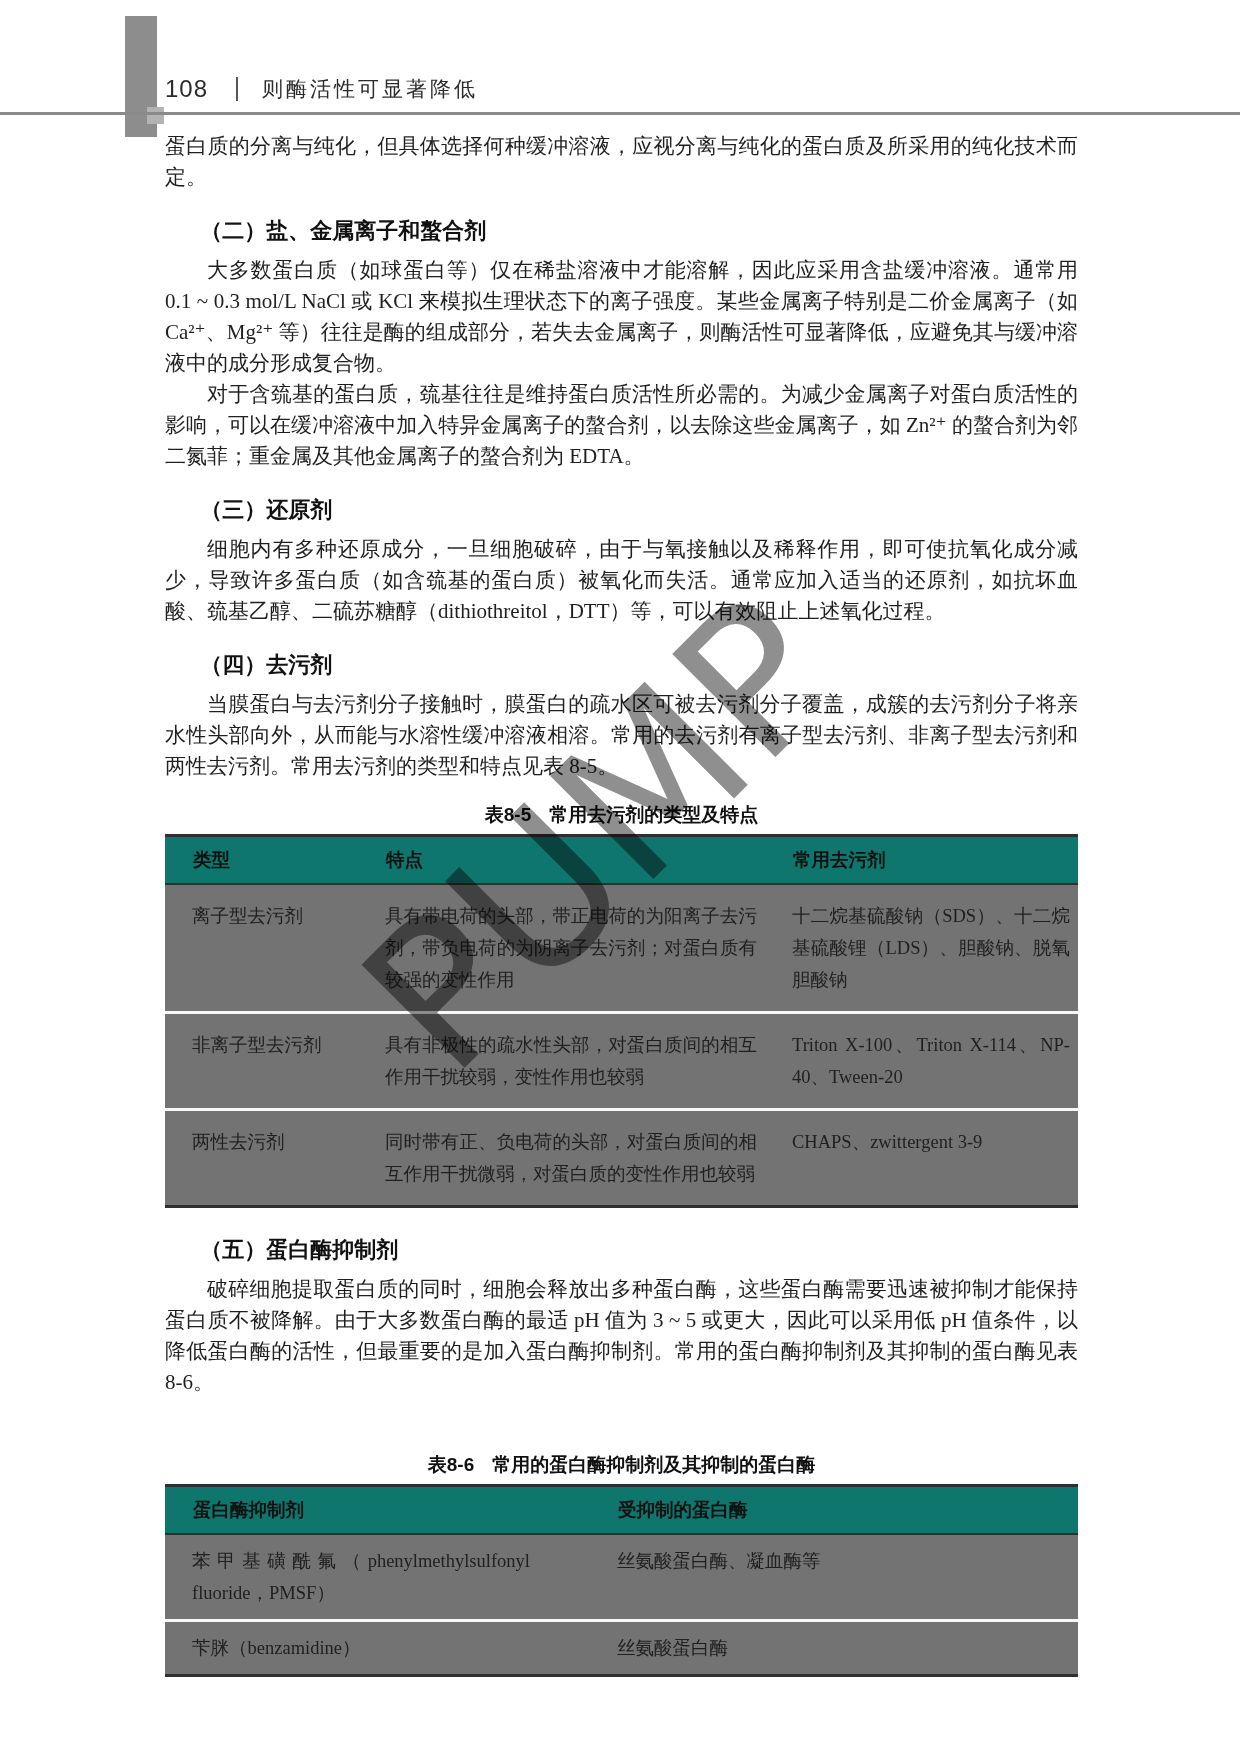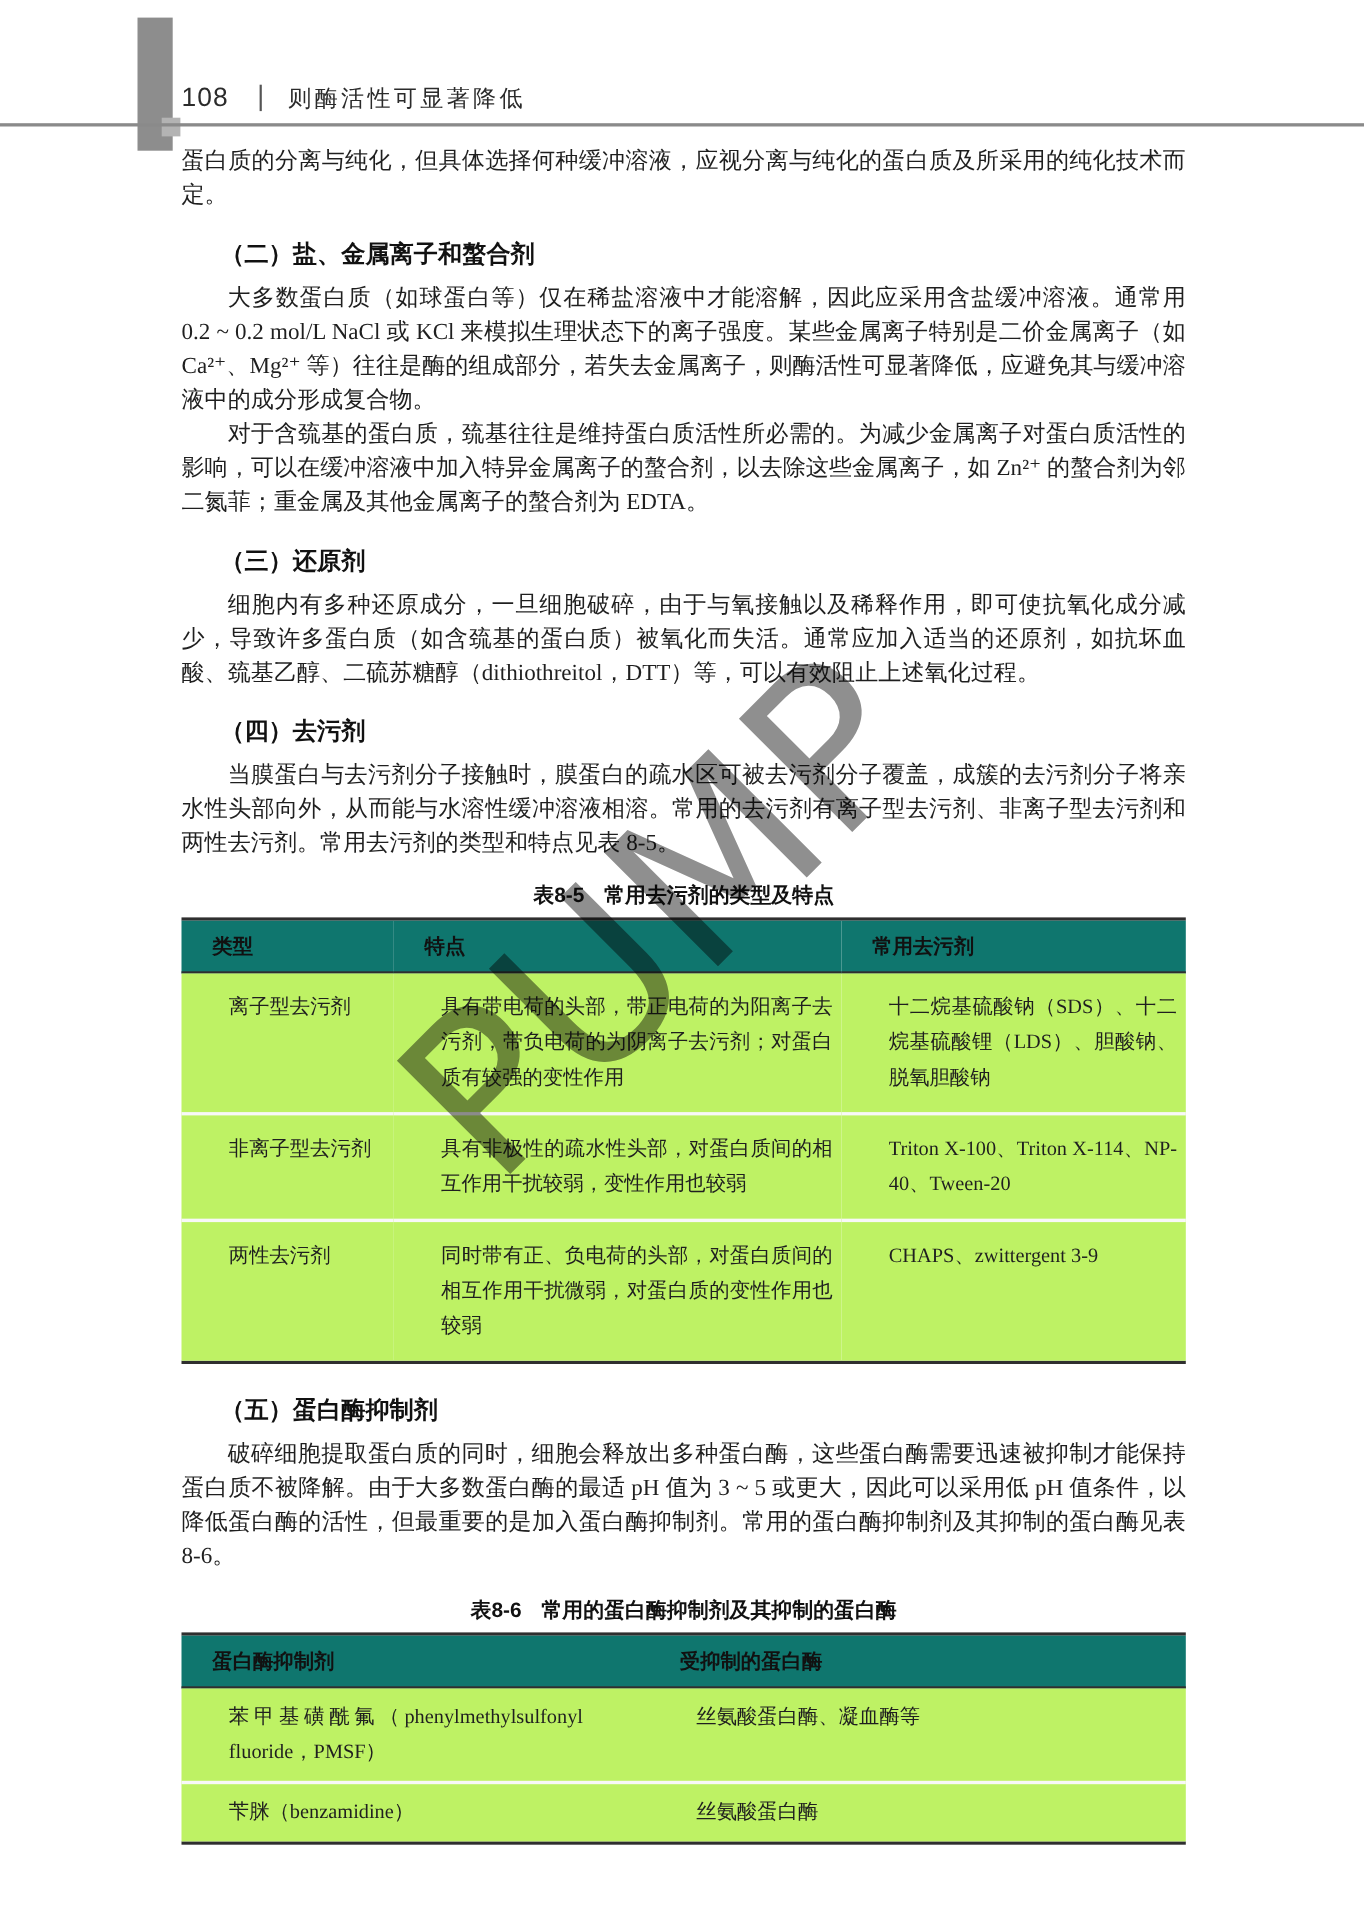--- a/index.html
+++ b/index.html
@@ -53,22 +53,22 @@
     font-size:18.5px;
   }
   table.datatable th{
     background:#0f766e;
     font-family:"Liberation Sans","DejaVu Sans",sans-serif;
     font-weight:bold;text-align:left;color:#111;
     padding:10px 6px 10px 28px;line-height:26px;
     border-bottom:2px solid #2f2f2f;
   }
   table.datatable td{
-    background:#bef264;vertical-align:top;text-align:justify;
-    padding:15px 8px 15px 43px;line-height:32px;color:#1f1f1f;
+    background:#737373;vertical-align:top;text-align:justify;
+    padding:15px 8px 15px 27px;line-height:32px;color:#1f1f1f;
   }
   table.datatable tr + tr td{border-top:3px solid #f8f8f8;}
   table.t86 td{padding-top:10px;padding-bottom:10px;padding-right:60px;margin-left:10px;}
 
   
   .watermark{
     position:absolute;left:320px;top:735px;width:560px;height:200px;
     display:flex;align-items:center;justify-content:center;
     transform:rotate(-45deg);
     font-family:"DejaVu Sans","Liberation Sans",sans-serif;
@@ -90,21 +90,21 @@
     <span class="head-divider"></span>
     <span class="book-title">则酶活性可显著降低</span>
   </div>
   <div class="header-rule"></div>
 
   <div class="content">
 
     <p class="noindent">蛋白质的分离与纯化，但具体选择何种缓冲溶液，应视分离与纯化的蛋白质及所采用的纯化技术而定。</p>
 
     <h3>（二）盐、金属离子和螯合剂</h3>
-    <p class="p-after">大多数蛋白质（如球蛋白等）仅在稀盐溶液中才能溶解，因此应采用含盐缓冲溶液。通常用 0.2 ~ 0.2 mol/L NaCl 或 KCl 来模拟生理状态下的离子强度。某些金属离子特别是二价金属离子（如 Ca²⁺、Mg²⁺ 等）往往是酶的组成部分，若失去金属离子，则酶活性可显著降低，应避免其与缓冲溶液中的成分形成复合物。</p>
+    <p class="p-after">大多数蛋白质（如球蛋白等）仅在稀盐溶液中才能溶解，因此应采用含盐缓冲溶液。通常用 0.1 ~ 0.3 mol/L NaCl 或 KCl 来模拟生理状态下的离子强度。某些金属离子特别是二价金属离子（如 Ca²⁺、Mg²⁺ 等）往往是酶的组成部分，若失去金属离子，则酶活性可显著降低，应避免其与缓冲溶液中的成分形成复合物。</p>
     <p>对于含巯基的蛋白质，巯基往往是维持蛋白质活性所必需的。为减少金属离子对蛋白质活性的影响，可以在缓冲溶液中加入特异金属离子的螯合剂，以去除这些金属离子，如 Zn²⁺ 的螯合剂为邻二氮菲；重金属及其他金属离子的螯合剂为 EDTA。</p>
 
     <h3>（三）还原剂</h3>
     <p class="p-after">细胞内有多种还原成分，一旦细胞破碎，由于与氧接触以及稀释作用，即可使抗氧化成分减少，导致许多蛋白质（如含巯基的蛋白质）被氧化而失活。通常应加入适当的还原剂，如抗坏血酸、巯基乙醇、二硫苏糖醇（dithiothreitol，DTT）等，可以有效阻止上述氧化过程。</p>
 
     <h3>（四）去污剂</h3>
     <p class="p-after">当膜蛋白与去污剂分子接触时，膜蛋白的疏水区可被去污剂分子覆盖，成簇的去污剂分子将亲水性头部向外，从而能与水溶性缓冲溶液相溶。常用的去污剂有离子型去污剂、非离子型去污剂和两性去污剂。常用去污剂的类型和特点见表 8-5。</p>
 
     <div class="tcaption">
       <span class="cap-label">表8-5</span><span>常用去污剂的类型及特点</span>
@@ -138,21 +138,21 @@
           <td>两性去污剂</td>
           <td>同时带有正、负电荷的头部，对蛋白质间的相互作用干扰微弱，对蛋白质的变性作用也较弱</td>
           <td>CHAPS、zwittergent 3-9</td>
         </tr>
       </tbody>
     </table>
 
     <h3 style="margin-top:27px">（五）蛋白酶抑制剂</h3>
     <p class="p-after">破碎细胞提取蛋白质的同时，细胞会释放出多种蛋白酶，这些蛋白酶需要迅速被抑制才能保持蛋白质不被降解。由于大多数蛋白酶的最适 pH 值为 3 ~ 5 或更大，因此可以采用低 pH 值条件，以降低蛋白酶的活性，但最重要的是加入蛋白酶抑制剂。常用的蛋白酶抑制剂及其抑制的蛋白酶见表 8-6。</p>
 
-    <div class="tcaption" style="margin-top:22px">
+    <div class="tcaption" style="margin-top:54px">
       <span class="cap-label">表8-6</span><span>常用的蛋白酶抑制剂及其抑制的蛋白酶</span>
     </div>
 
     <table class="datatable t86">
       <colgroup>
           <col style="width:425px">
           <col style="width:488px">
         </colgroup>
       <thead>
         <tr>

